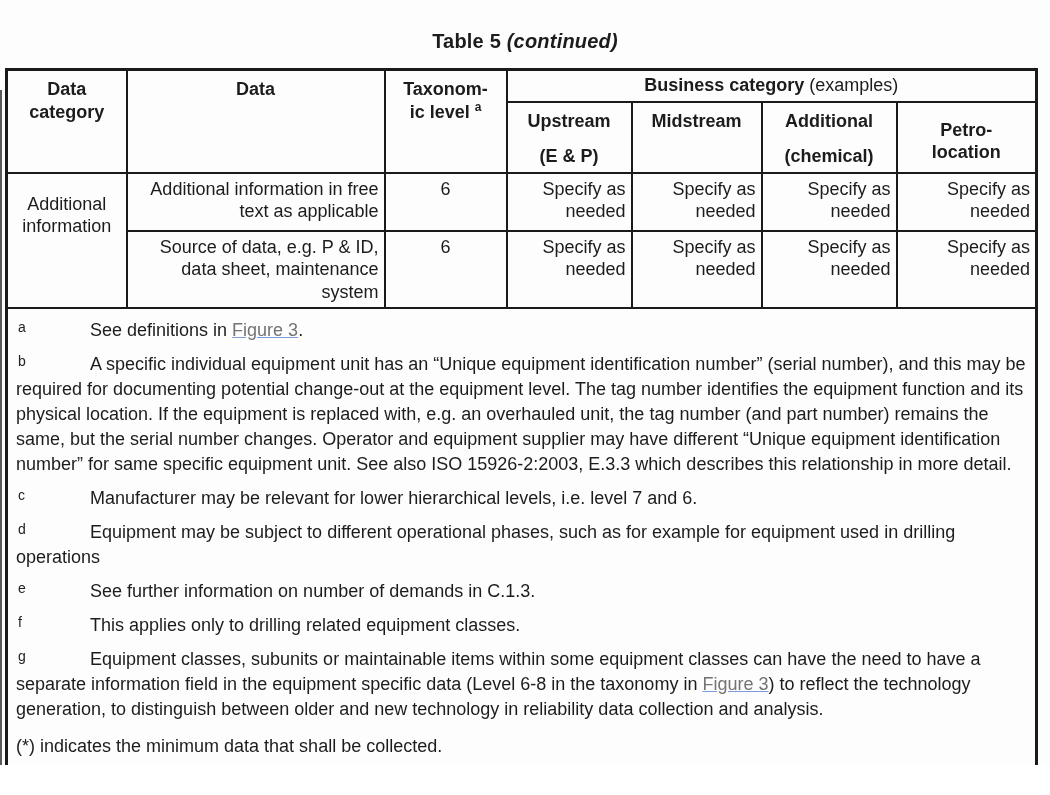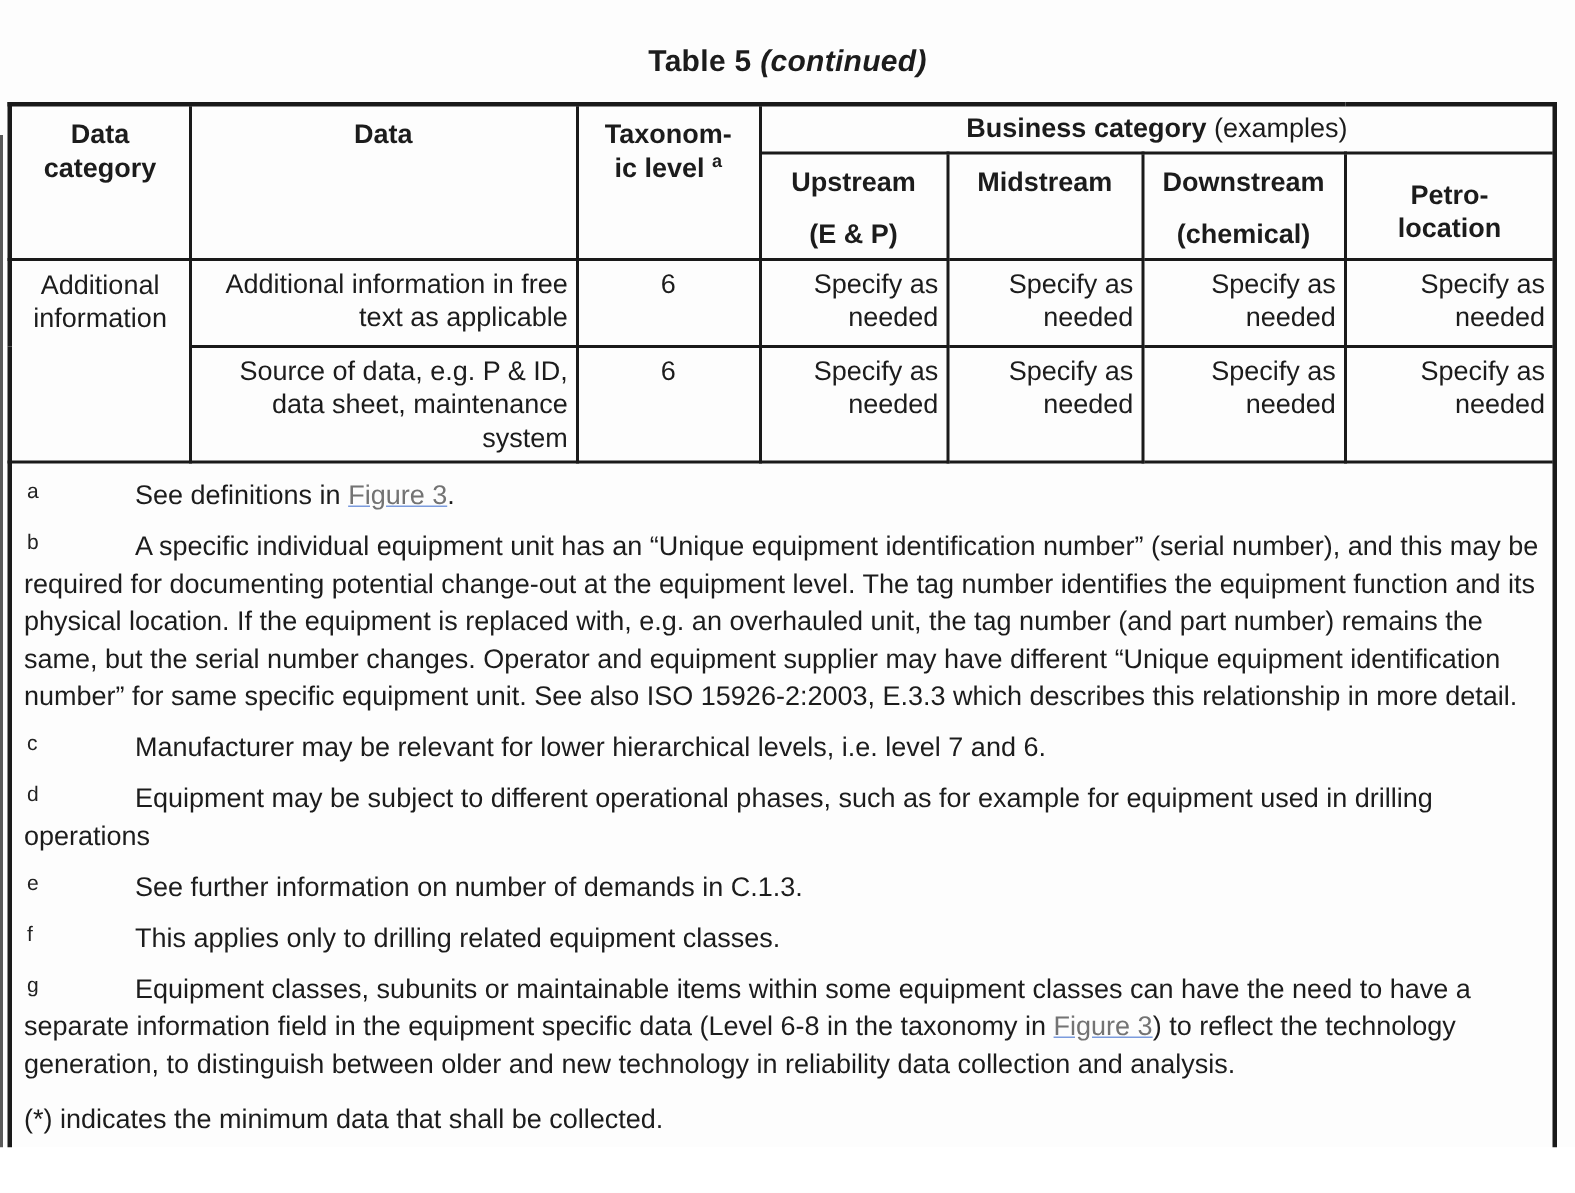--- a/index.html
+++ b/index.html
@@ -52,21 +52,21 @@
     padding: 4px 5px;
   }
   th { font-weight: bold; text-align: center; padding-top: 7px; }
   .bc-head { height: 30px; padding-top: 3px; }
   .bc-head .normal { font-weight: normal; }
   .sub-head { height: 70px; text-align: center; }
   .sub-line2 { margin-top: 13px; font-weight: bold; }
   .petro-line1 { margin-top: 9px; }
   .sup-note { font-size: 12px; vertical-align: super; line-height: 0; }
 
-  td.cat-cell { text-align: center; padding-top: 5px; margin-top: 16px; }
+  td.cat-cell { text-align: center; padding-top: 19px; margin-top: 16px; }
   td.data-cell { text-align: right; padding-left: 7px; }
   td.level-cell { text-align: center; }
   td.spec-cell { text-align: right; }
   tr.row1 { height: 58px; }
   tr.row2 { height: 74px; }
   td.bc-body { border-left: 6px double #1a1a1a; }
 
   td.footnote-cell {
     height: 485px;
     padding: 9px 8px 4px 8px;
@@ -134,21 +134,21 @@
           <span>Business category</span><span class="normal"> (examples)</span>
         </th>
       </tr>
       <tr>
         <th class="sub-head">
           <div>Upstream</div>
           <div class="sub-line2">(E &amp; P)</div>
         </th>
         <th class="sub-head">Midstream</th>
         <th class="sub-head">
-          <div>Downstream</div>
+          <div>Additional</div>
           <div class="sub-line2">(chemical)</div>
         </th>
         <th class="sub-head">
           <div class="petro-line1">Petro-</div>
           <div>location</div>
         </th>
       </tr>
       <tr class="row1">
         <td rowspan="2" class="cat-cell">Additional information</td>
         <td class="data-cell">Additional information in free text as applicable</td>

